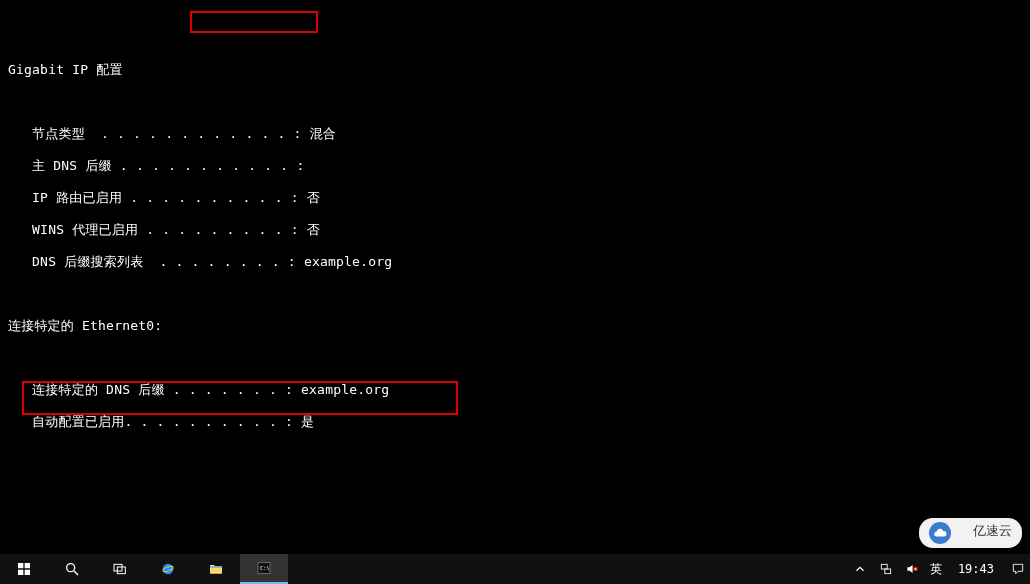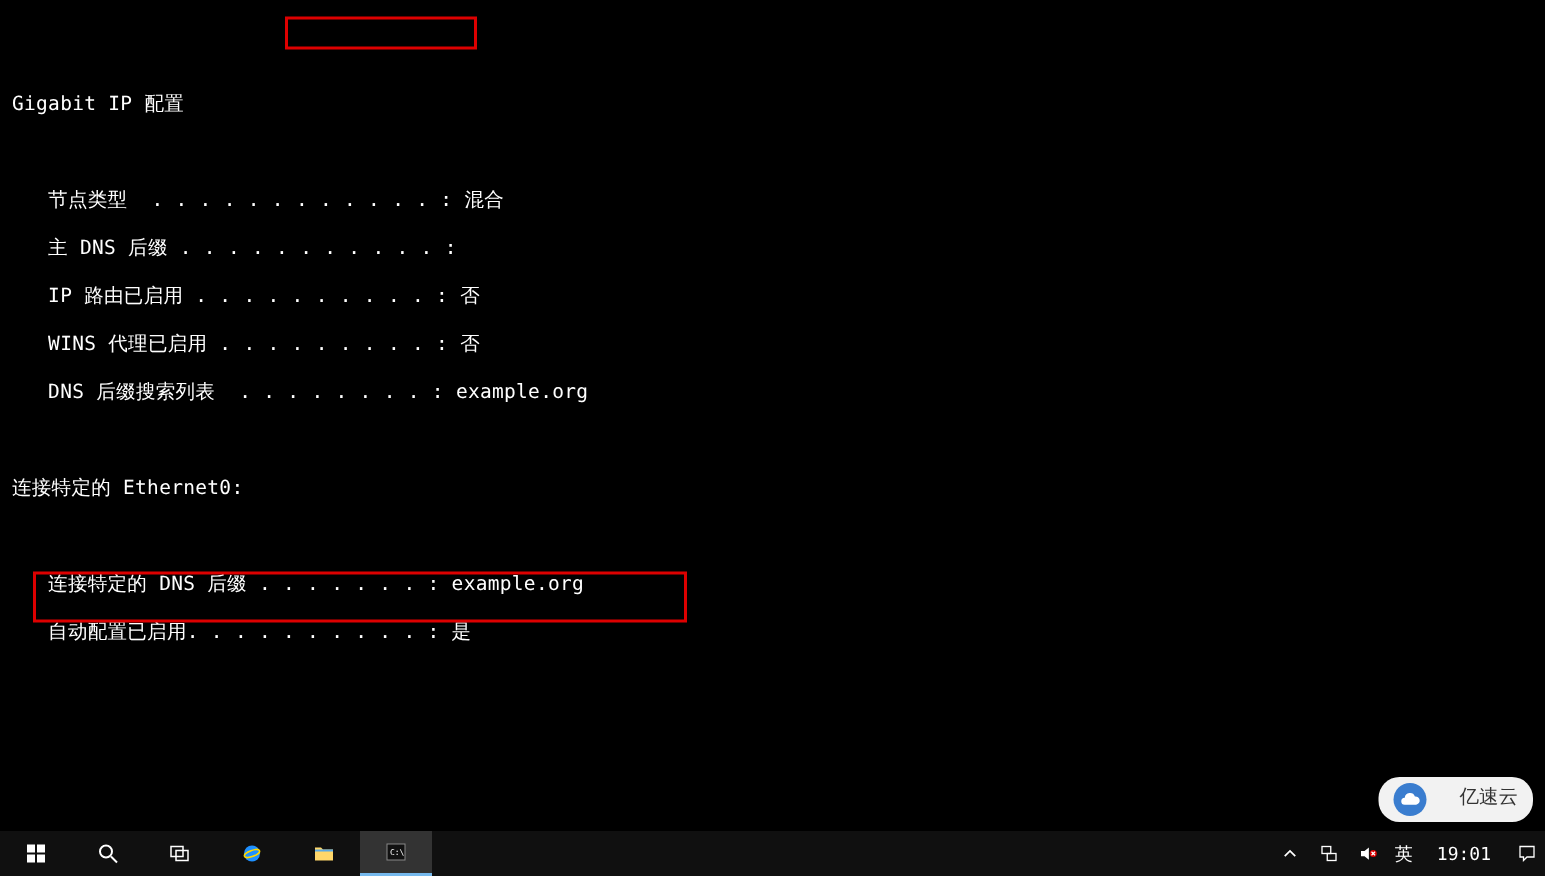--- a/index.html
+++ b/index.html
@@ -208,20 +208,20 @@
     </div>
     <div class="tray-icon">
       <svg viewBox="0 0 24 24">
           <path d="M4 9h4l5-4v14l-5-4H4z" fill="#fff"></path>
           <circle cx="18" cy="12" r="4" fill="#d00"></circle>
           <line x1="16" y1="10" x2="20" y2="14" stroke="#fff" stroke-width="1.5"></line>
           <line x1="20" y1="10" x2="16" y2="14" stroke="#fff" stroke-width="1.5"></line>
         </svg>
     </div>
     <span>英</span>
-    <div class="clock"><span>19:01</span></div>
+    <div class="clock"><span>19:43</span></div>
     <div class="tray-icon">
       <svg viewBox="0 0 24 24">
           <path d="M4 4h16v12H12l-4 4v-4H4z" fill="none" stroke="#fff" stroke-width="1.5"></path>
         </svg>
     </div>
   </div>
 </div>
 
 </body></html>

